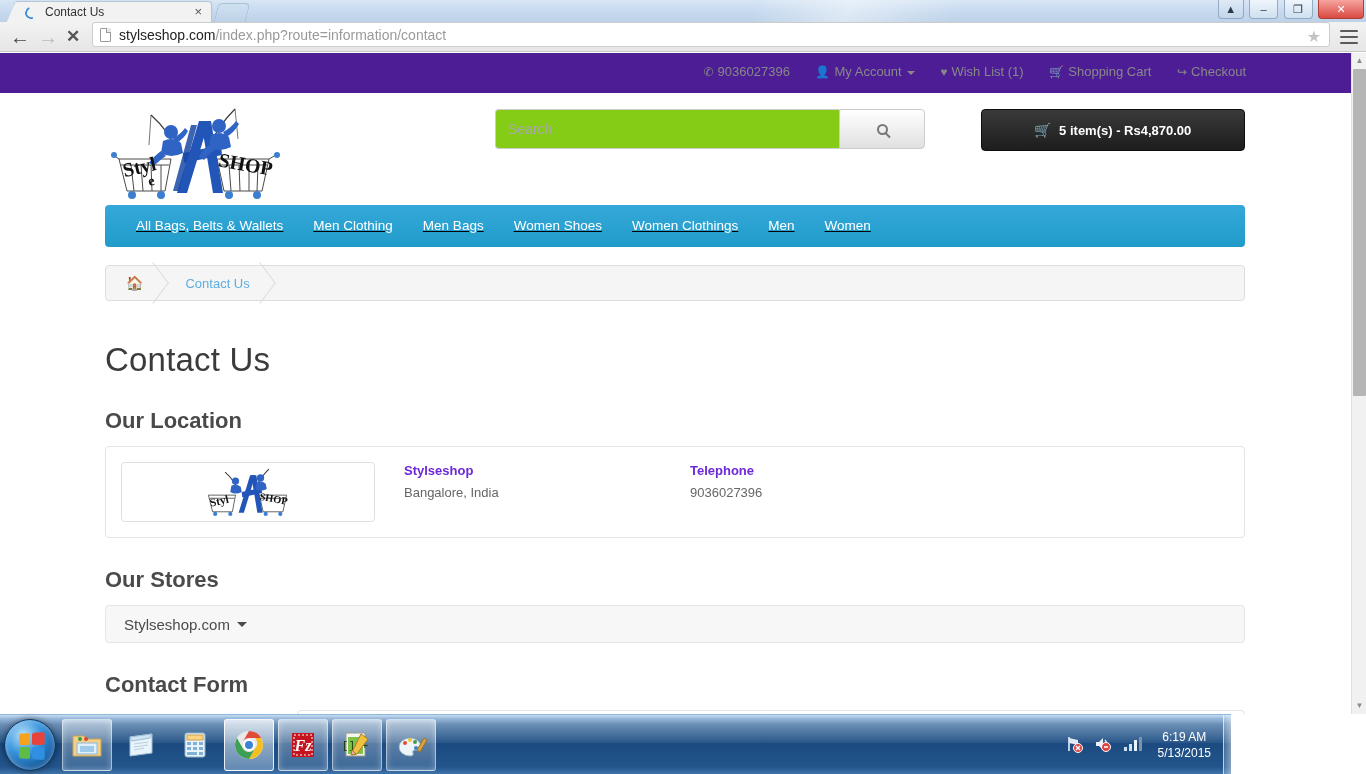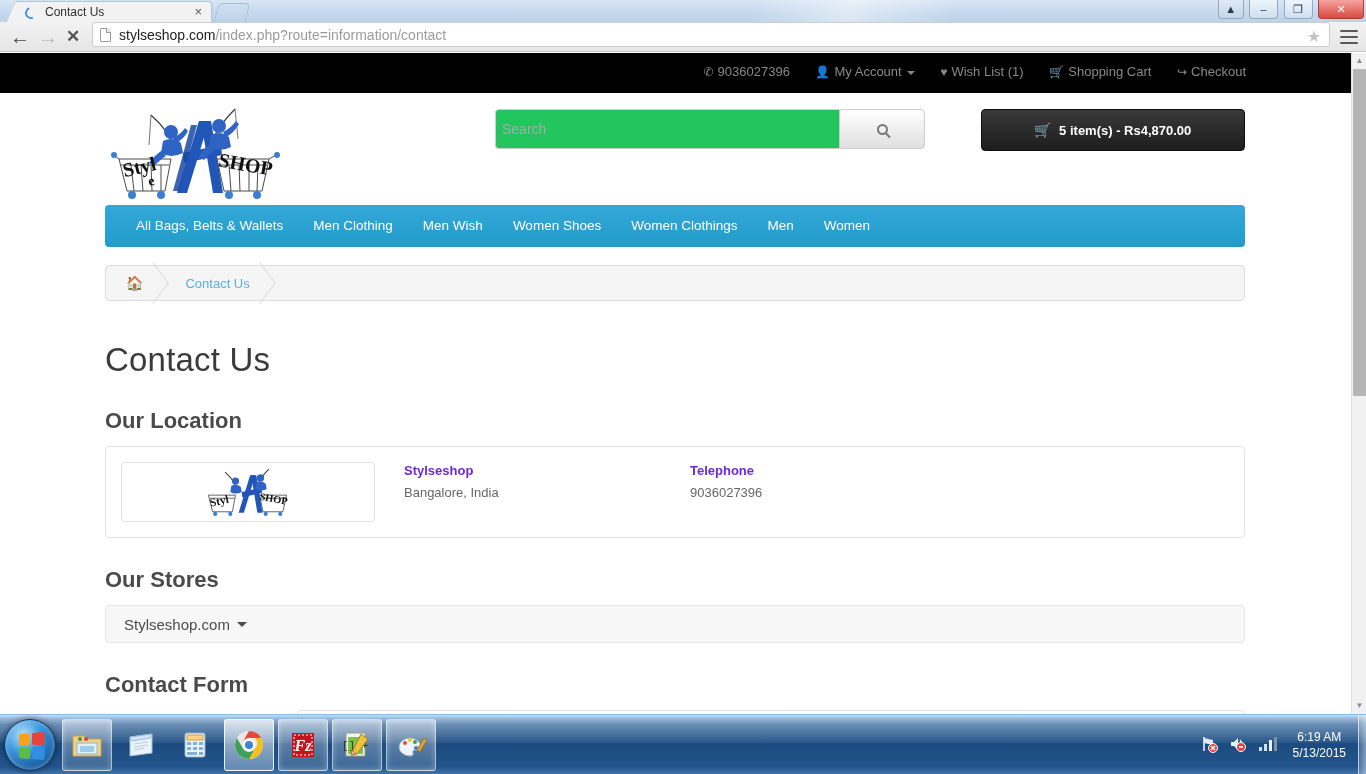--- a/index.html
+++ b/index.html
@@ -116,21 +116,21 @@
   .sb-up{ top:0; }
   .sb-down{ bottom:0; }
   .sb-thumb{
     position:absolute; left:1px; top:16px; width:13px; height:327px;
     background:#b5b5b5; border-radius:1px;
   }
 
   
   .top-strip{
     position:absolute; left:0; top:0; width:1351px; height:40px;
-    background:#000000;
+    background:#4c1d95;
   }
   .top-links{
     position:absolute; right:105px; top:11px;
     font-size:13px; color:#888; white-space:nowrap;
   }
   .top-links .tl{ display:inline-block; margin-left:22px; color:#888; }
   .top-links .tl:first-child{ margin-left:0; }
   .tl .ic{ font-size:12px; margin-right:4px; color:#888; }
   .caret{ display:inline-block; margin-left:5px; border-left:4px solid transparent; border-right:4px solid transparent; border-top:4px solid #888; vertical-align:middle;}
 
@@ -139,22 +139,22 @@
   
   .hdr{ position:relative; height:112px; }
   .logo-wrap{ position:absolute; left:0; top:12px; width:180px; height:96px; }
   .srch{
     position:absolute; left:390px; top:16px; width:430px; height:40px;
     display:flex;
   }
   .srch input{
     flex:1; height:40px; border:1px solid #cccccc; border-right:none;
     border-top-left-radius:4px; border-bottom-left-radius:4px;
-    padding:0 6px; font-size:14px; color:#555; outline:none;
-    font-family:"Liberation Sans", sans-serif; background:#22c55e;
+    padding:0 12px; font-size:14px; color:#555; outline:none;
+    font-family:"Liberation Sans", sans-serif; background:#84cc16;
   }
   .srch input::placeholder{ color:#a9a9a9; }
   .srch .sbtn{
     width:86px; height:40px; border:1px solid #cccccc;
     background:linear-gradient(to bottom,#ffffff,#e0e0e0);
     border-top-right-radius:4px; border-bottom-right-radius:4px;
     display:flex; align-items:center; justify-content:center;
     cursor:pointer;
   }
   .mag{
@@ -173,21 +173,21 @@
     display:flex; align-items:center; justify-content:center;
     cursor:pointer;
   }
   .cartglyph{ margin-right:7px; font-size:14px; }
 
   
   .mainnav{
     position:relative; height:42px; margin-top:0px;
     background:linear-gradient(to bottom,#35a8d9,#209cc9);
     border-radius:4px;
-    display:flex; align-items:center;
+    display:flex; align-items:center;text-decoration:underline;
   }
   .mainnav a{
     color:#ffffff; font-size:13.5px; text-decoration:none;
     padding:0 15px; line-height:42px; white-space:nowrap;
   }
   .mainnav a:first-child{ margin-left:16px; }
 
   
   .crumbs{
     position:relative; margin-top:18px; height:36px;
@@ -241,21 +241,21 @@
   .form-panel{
     margin-top:12px; height:60px; border:1px solid #e3e3e3; border-radius:4px;
     background:#fff; margin-left:192px;
   }
 
   
   .logo-svg{ display:block; }
 
   
   .taskbar{
-    position:absolute; left:0; bottom:0; width:1366px; height:60px;
+    position:absolute; left:0; bottom:0; width:1231px; height:60px;
     background:linear-gradient(to bottom,#9dc3e6 0%, #5a8fc4 6%, #2d5f95 16%, #1b4b80 50%, #23558c 88%, #3f74ab 100%);
     border-top:1px solid #8fb8dd;
   }
   .tb-gloss{
     position:absolute; left:0; top:0; width:1366px; height:28px;
     background:linear-gradient(to bottom, rgba(255,255,255,0.42), rgba(255,255,255,0.05));
   }
   .start-orb{
     position:absolute; left:4px; top:4px; width:52px; height:52px; border-radius:50%;
     background:radial-gradient(circle at 36% 30%, #b9e2fb 0%, #3a96de 38%, #135a9e 72%, #0a3c70 100%);
@@ -424,21 +424,21 @@
 
       <div class="cartbtn">
         <span class="cartglyph">🛒</span>
         <span>5 item(s) - Rs4,870.00</span>
       </div>
     </div>
 
     <div class="mainnav">
       <a href="#">All Bags, Belts &amp; Wallets</a>
       <a href="#">Men Clothing</a>
-      <a href="#">Men Wish</a>
+      <a href="#">Men Bags</a>
       <a href="#">Women Shoes</a>
       <a href="#">Women Clothings</a>
       <a href="#">Men</a>
       <a href="#">Women</a>
     </div>
 
     <div class="crumbs">
       <a class="crumb" href="#">
         <span class="home-ic">🏠</span>
       </a>

